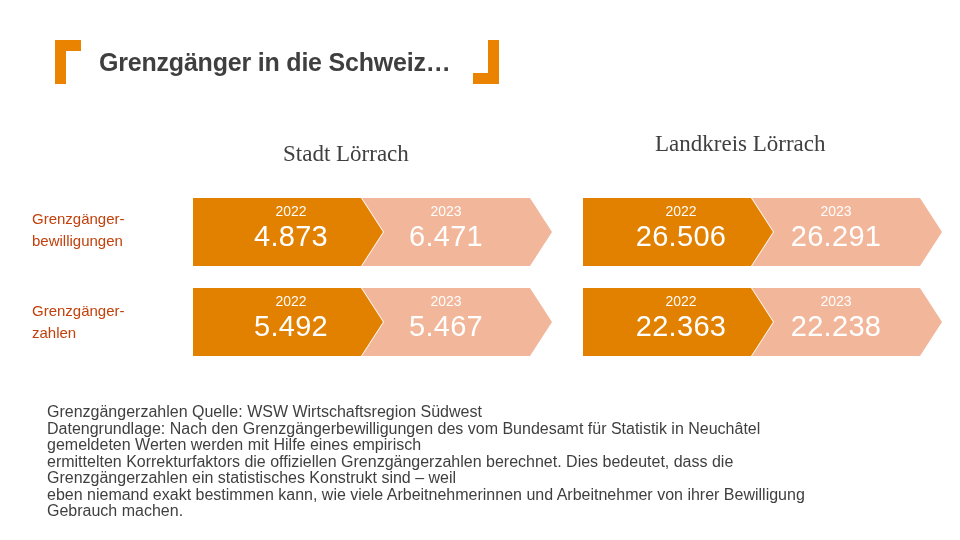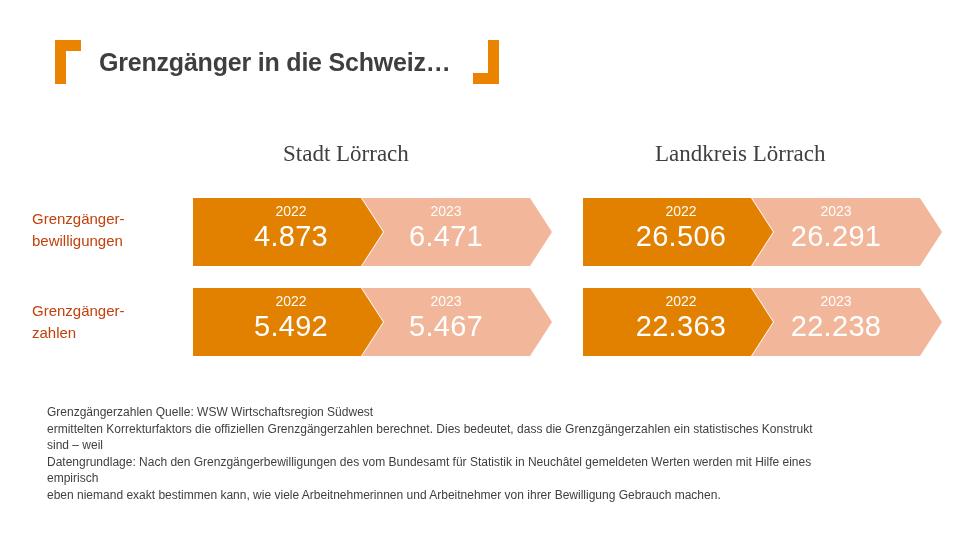--- a/index.html
+++ b/index.html
@@ -79,21 +79,21 @@
 
   
   .region-head {
     position: absolute;
     font-size: 23px;
     color: #3f3f3f;
     white-space: nowrap;
     font-family: Liberation Serif, serif;
   }
   .region-head.city { left: 283px; top: 141px; }
-  .region-head.district { left: 655px; top: 141px; }
+  .region-head.district { left: 655px; top: 131px; }
 
   
   .row-label {
     position: absolute;
     font-size: 15px;
     color: #c2410c;
     line-height: 22px;
     width: 150px;
   }
   .row-label.r0 { left: 32px; top: 208px; }
@@ -129,21 +129,21 @@
   .chev .inner {
     width: calc(100% - 22px);
   }
 
   
   .footnote {
     position: absolute;
     left: 47px;
     top: 404px;
     width: 790px;
-    font-size: 12px;
+    font-size: 16px;
     color: #3f3f3f;
     line-height: 16.5px;
   }
 
   
   .footer-bar {
     position: absolute;
     left: 0;
     bottom: 0;
     width: 960px;
@@ -225,22 +225,22 @@
 
   <div class="chev light arrow notch" style="left:752px; top:288px; width:190px;">
     <div class="inner">
       <div class="yr">2023</div>
       <div class="val">22.238</div>
     </div>
   </div>
 
   <div class="footnote">
     <div>Grenzgängerzahlen Quelle: WSW Wirtschaftsregion Südwest</div>
+    <div>Datengrundlage: Nach den Grenzgängerbewilligungen des vom Bundesamt für Statistik in Neuchâtel gemeldeten Werten werden mit Hilfe eines empirisch</div>
     <div>ermittelten Korrekturfaktors die offiziellen Grenzgängerzahlen berechnet. Dies bedeutet, dass die Grenzgängerzahlen ein statistisches Konstrukt sind – weil</div>
-    <div>Datengrundlage: Nach den Grenzgängerbewilligungen des vom Bundesamt für Statistik in Neuchâtel gemeldeten Werten werden mit Hilfe eines empirisch</div>
     <div>eben niemand exakt bestimmen kann, wie viele Arbeitnehmerinnen und Arbeitnehmer von ihrer Bewilligung Gebrauch machen.</div>
   </div>
 
   <div class="footer-bar">
     
     
     
   </div>
 
 </div>

